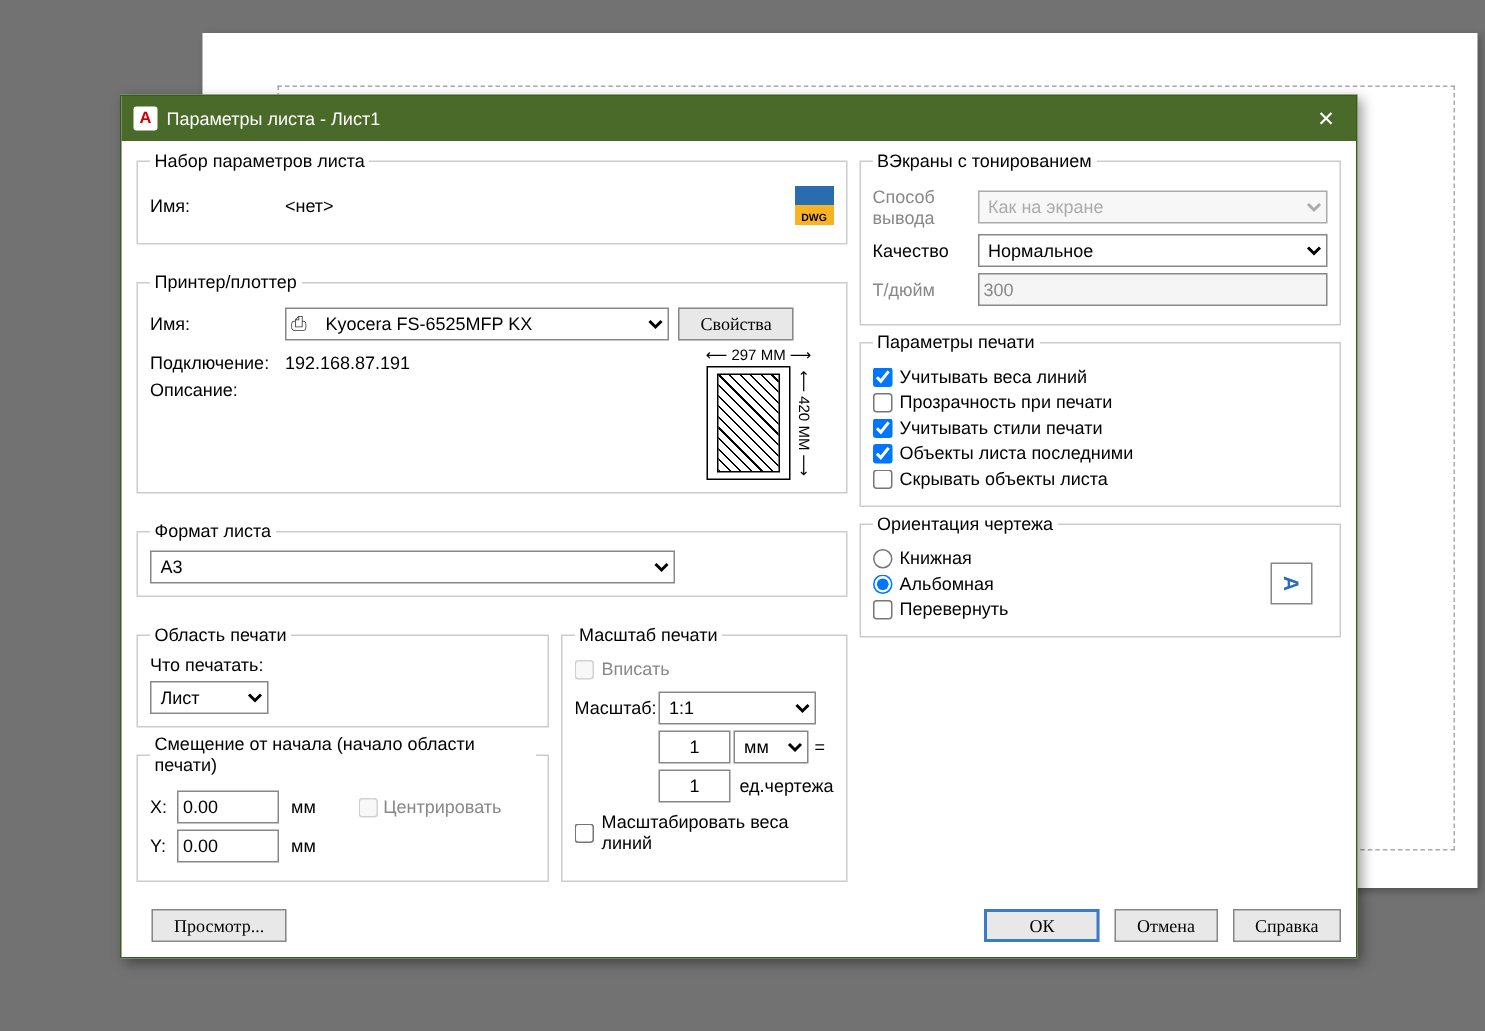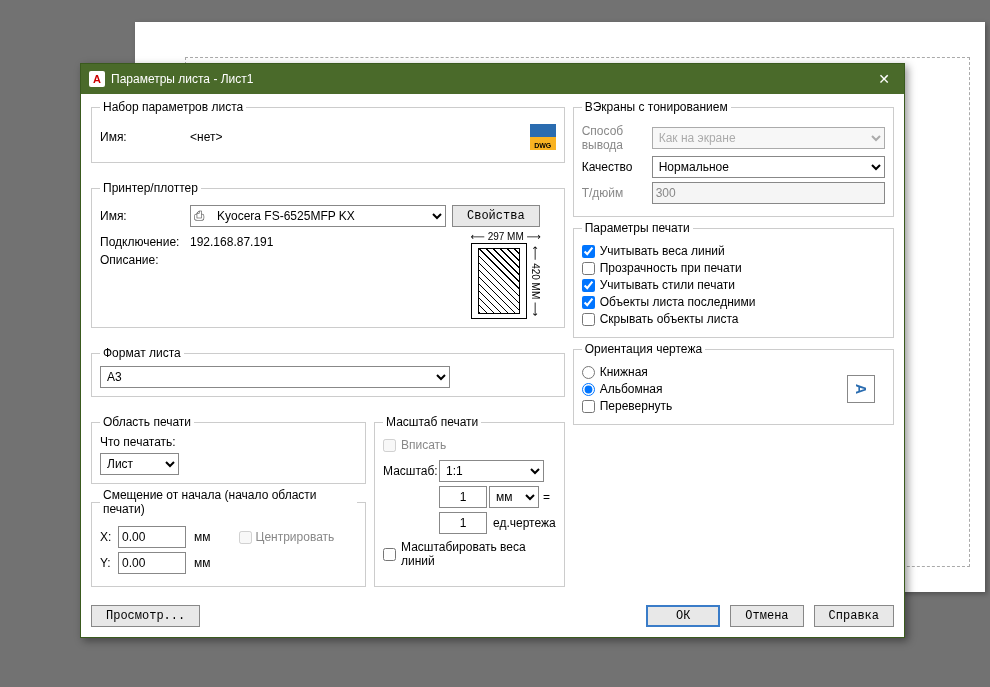--- a/index.html
+++ b/index.html
@@ -83,21 +83,21 @@
   select, input[type=text] {
     font-family: inherit;
     font-size: 12px;
     border: 1px solid #888;
     background: #fff;
     height: 22px;
     padding: 1px 3px;
   }
   select { padding: 0 2px; }
   button {
-    font-family: Liberation Mono, monospace;
+    font-family: Liberation Serif, serif;
     font-size: 12px;
     border: 1px solid #888;
     background: #e8e8e8;
     padding: 2px 14px;
     height: 22px;
     cursor: pointer;
   }
   .dwg-icon {
     display: inline-block;
     width: 26px; height: 26px;
@@ -148,21 +148,21 @@
     border: 1px solid #888;
     background: #e8e8e8;
     display: inline-flex;
     align-items: center;
     justify-content: center;
     cursor: pointer;
     font-size: 11px;
   }
   .bottom-buttons {
     display:flex; gap:10px;
-    padding: 8px 10px 10px 10px;
+    padding: 8px 10px 10px 20px;
     align-items: center;
   }
   .bottom-buttons .spacer { flex: 1; }
   .ok-btn { border: 2px solid #3a7cc8; padding: 1px 28px; }
   .orient-icon {
     width: 28px; height: 28px;
     border: 1px solid #888;
     background: #fff;
     display: inline-flex;
     align-items: center;

